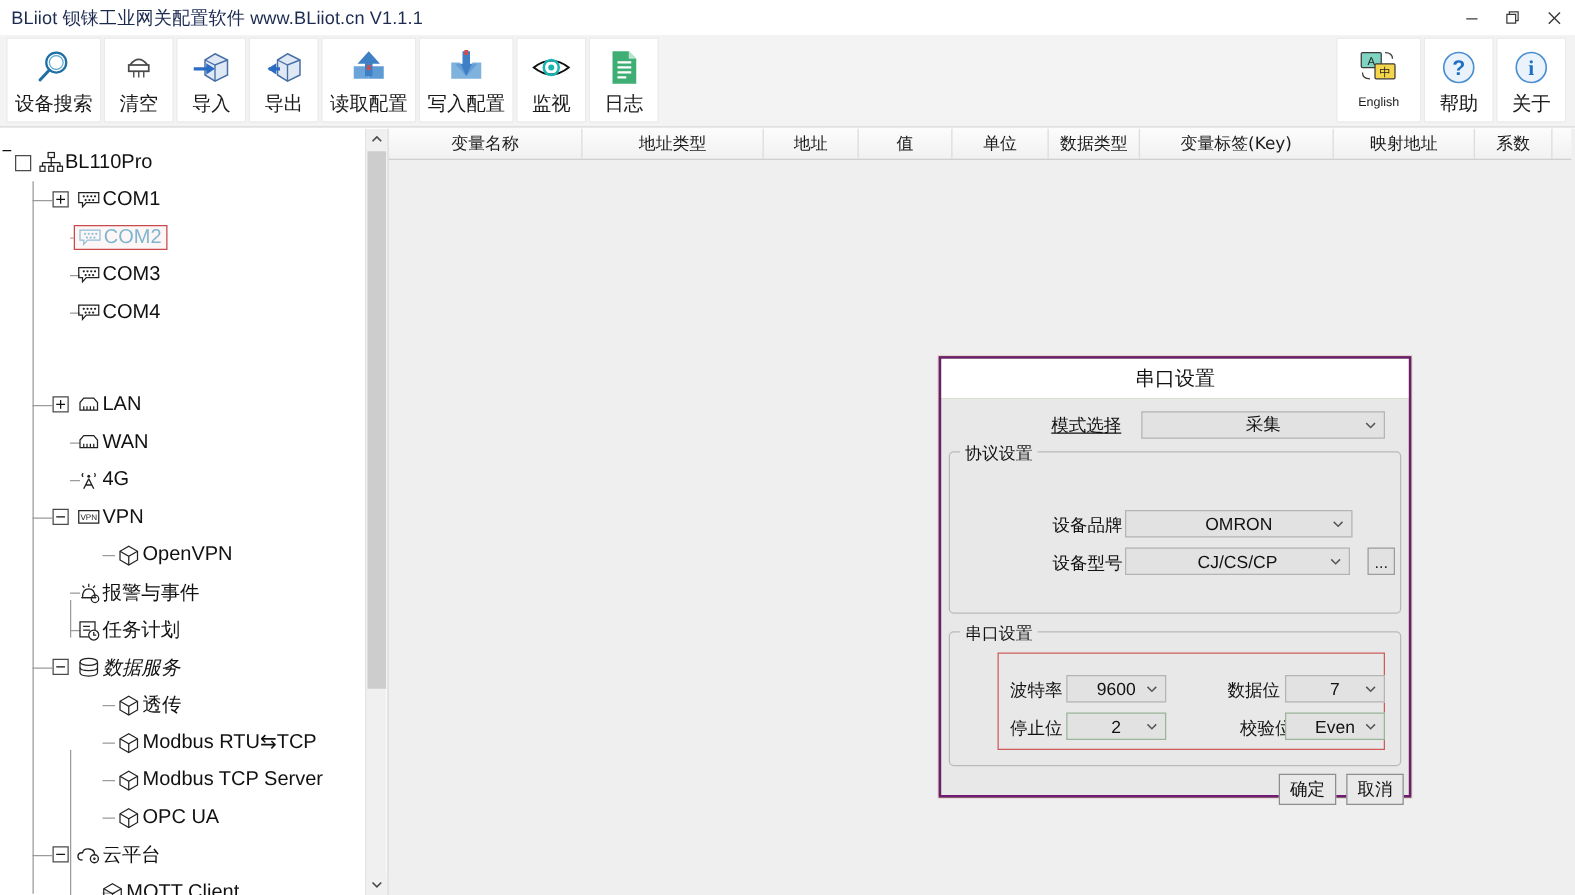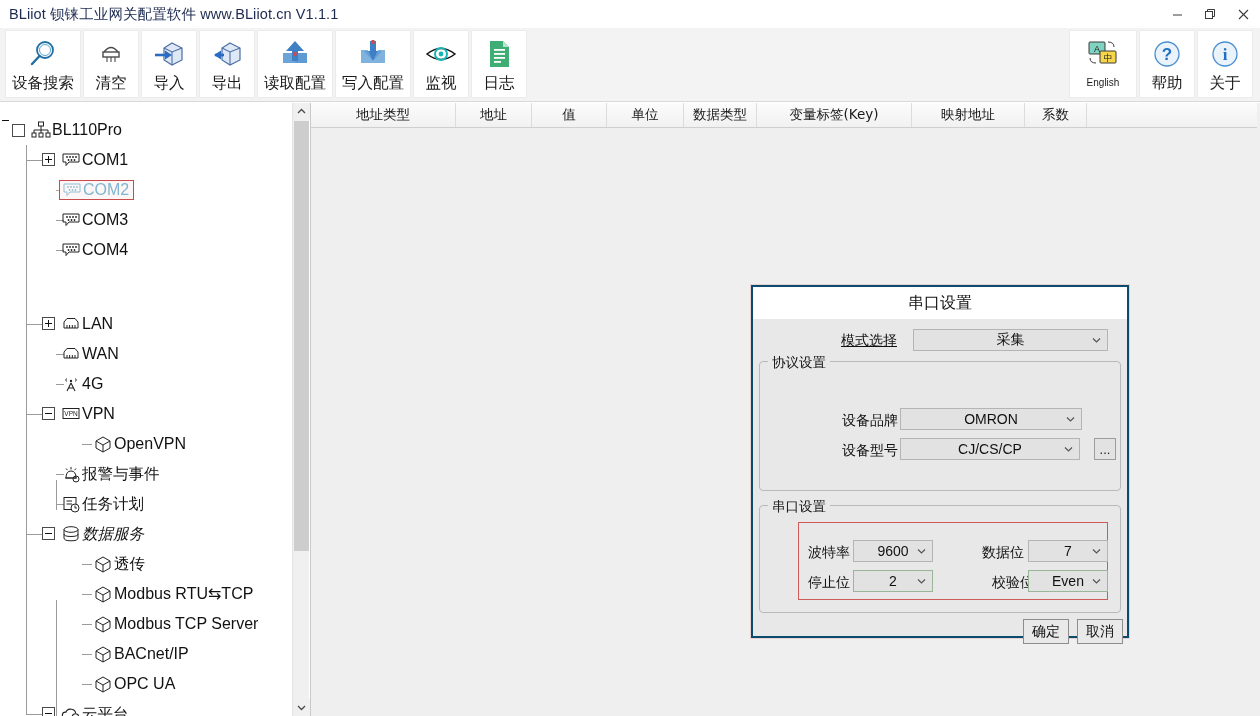--- a/index.html
+++ b/index.html
@@ -193,21 +193,21 @@
     width: 3px; height: 613px;
     background: #efefef;
   }
 
   
   .dialog {
     position:absolute;
     left: 440px; top: 182px;
     width: 378px; height: 353px;
     background: #4d7c0f;
-    border: 2px solid #0c4a6e;
+    border: 2px solid #701a75;
     box-sizing: border-box;
     box-shadow: 0 0 0 1px rgba(200,120,120,0.25);
   }
   .dlg-titlebar {
     position:absolute; left:0; top:0;
     width: 374px; height: 32px;
     background: #ffffff;
     display:flex; align-items:center; justify-content:center;
   }
   .dlg-title {
@@ -723,73 +723,60 @@
             <svg width="18" height="18" viewBox="0 0 18 18">
               <polygon points="9,2 16,6 16,13 9,17 2,13 2,6" fill="none" stroke="#222" stroke-width="1"></polygon>
               <polyline points="2,6 9,10 16,6" fill="none" stroke="#222" stroke-width="1"></polyline>
               <line x1="9" y1="10" x2="9" y2="17" stroke="#222" stroke-width="1"></line>
             </svg>
           </div>
           <div class="node-lbl latin">Modbus TCP Server</div>
         </div>
       </div>
 
+
       <div class="tree-row" style="padding-left:92px;">
         <div class="hline" style="left:82px; top:15px; width:10px;"></div>
         <div class="node-wrap">
           <div class="node-ico">
             <svg width="18" height="18" viewBox="0 0 18 18">
               <polygon points="9,2 16,6 16,13 9,17 2,13 2,6" fill="none" stroke="#222" stroke-width="1"></polygon>
               <polyline points="2,6 9,10 16,6" fill="none" stroke="#222" stroke-width="1"></polyline>
               <line x1="9" y1="10" x2="9" y2="17" stroke="#222" stroke-width="1"></line>
             </svg>
           </div>
-          <div class="node-lbl latin">BACnet/IP</div>
-        </div>
-      </div>
-
-      <div class="tree-row" style="padding-left:92px;">
+          <div class="node-lbl latin">OPC UA</div>
+        </div>
+      </div>
+
+      <div class="tree-row" style="padding-left:42px;">
+        <div class="hline" style="left:26px; top:15px; width:16px;"></div>
+        <div class="tog" style="position:absolute; left:42px; top:8px;"></div>
+        <div class="node-wrap" style="margin-left:18px;">
+          <div class="node-ico">
+            <svg width="22" height="16" viewBox="0 0 22 16">
+              <path d="M6 12 Q2 12 2.4 8.6 Q2.8 5.8 6 6.2 Q7 2.5 11.5 3.2 Q15.5 3.8 15.6 7.2" fill="none" stroke="#222" stroke-width="1.1"></path>
+              <circle cx="15.5" cy="11" r="3.2" fill="none" stroke="#222" stroke-width="1.1"></circle>
+              <circle cx="15.5" cy="11" r="1" fill="#222"></circle>
+            </svg>
+          </div>
+          <div class="node-lbl">云平台</div>
+        </div>
+      </div>
+
+      <div class="tree-row" style="padding-left:79px;">
         <div class="hline" style="left:82px; top:15px; width:10px;"></div>
         <div class="node-wrap">
           <div class="node-ico">
             <svg width="18" height="18" viewBox="0 0 18 18">
               <polygon points="9,2 16,6 16,13 9,17 2,13 2,6" fill="none" stroke="#222" stroke-width="1"></polygon>
               <polyline points="2,6 9,10 16,6" fill="none" stroke="#222" stroke-width="1"></polyline>
               <line x1="9" y1="10" x2="9" y2="17" stroke="#222" stroke-width="1"></line>
             </svg>
           </div>
-          <div class="node-lbl latin">OPC UA</div>
-        </div>
-      </div>
-
-      <div class="tree-row" style="padding-left:42px;">
-        <div class="hline" style="left:26px; top:15px; width:16px;"></div>
-        <div class="tog" style="position:absolute; left:42px; top:8px;"></div>
-        <div class="node-wrap" style="margin-left:18px;">
-          <div class="node-ico">
-            <svg width="22" height="16" viewBox="0 0 22 16">
-              <path d="M6 12 Q2 12 2.4 8.6 Q2.8 5.8 6 6.2 Q7 2.5 11.5 3.2 Q15.5 3.8 15.6 7.2" fill="none" stroke="#222" stroke-width="1.1"></path>
-              <circle cx="15.5" cy="11" r="3.2" fill="none" stroke="#222" stroke-width="1.1"></circle>
-              <circle cx="15.5" cy="11" r="1" fill="#222"></circle>
-            </svg>
-          </div>
-          <div class="node-lbl">云平台</div>
-        </div>
-      </div>
-
-      <div class="tree-row" style="padding-left:79px;">
-        <div class="hline" style="left:82px; top:15px; width:10px;"></div>
-        <div class="node-wrap">
-          <div class="node-ico">
-            <svg width="18" height="18" viewBox="0 0 18 18">
-              <polygon points="9,2 16,6 16,13 9,17 2,13 2,6" fill="none" stroke="#222" stroke-width="1"></polygon>
-              <polyline points="2,6 9,10 16,6" fill="none" stroke="#222" stroke-width="1"></polyline>
-              <line x1="9" y1="10" x2="9" y2="17" stroke="#222" stroke-width="1"></line>
-            </svg>
-          </div>
           <div class="node-lbl latin">MQTT Client</div>
         </div>
       </div>
 
       <div class="tree-row" style="padding-left:92px; height:16px; overflow:hidden;">
         <div class="hline" style="left:82px; top:8px; width:10px;"></div>
         <div class="node-wrap" style="margin-top:14px;">
           <div class="node-ico">
             <svg width="18" height="18" viewBox="0 0 18 18">
               <polygon points="9,2 16,6 16,13 9,17 2,13 2,6" fill="none" stroke="#bbb" stroke-width="1"></polygon>
@@ -811,20 +798,23 @@
         <svg width="9" height="7" viewBox="0 0 9 7">
             <polyline points="1,2 4.5,5.5 8,2" fill="none" stroke="#4a4a4a" stroke-width="1.3"></polyline>
           </svg>
       </div>
     </div>
   </div>
 
   <div class="main">
 
     <div class="grid-header">
+      <div class="gh-cell" style="width:155px;">
+          <span>变量名称</span>
+        </div>
       <div class="gh-cell" style="width:145px;">
           <span>地址类型</span>
         </div>
       <div class="gh-cell" style="width:76px;">
           <span>地址</span>
         </div>
       <div class="gh-cell" style="width:75px;">
           <span>值</span>
         </div>
       <div class="gh-cell" style="width:77px;">

